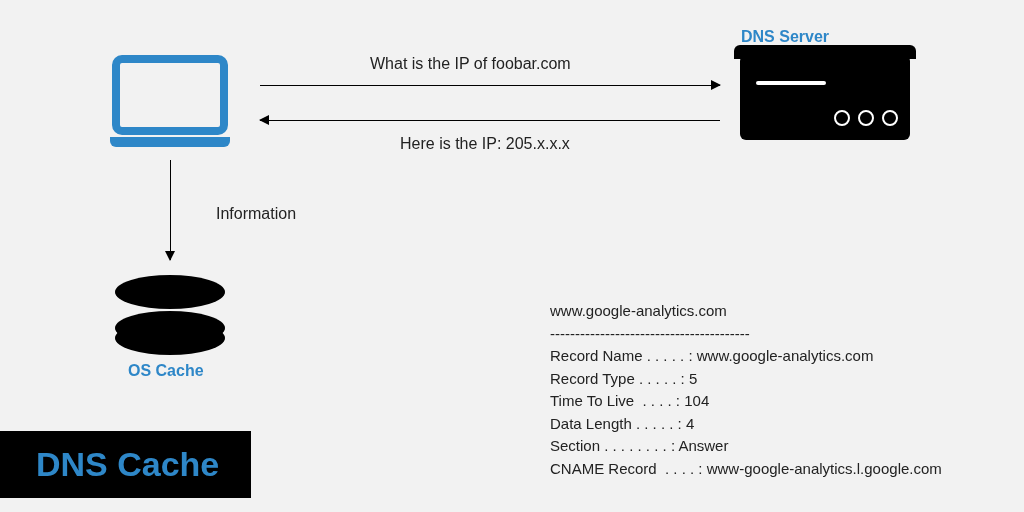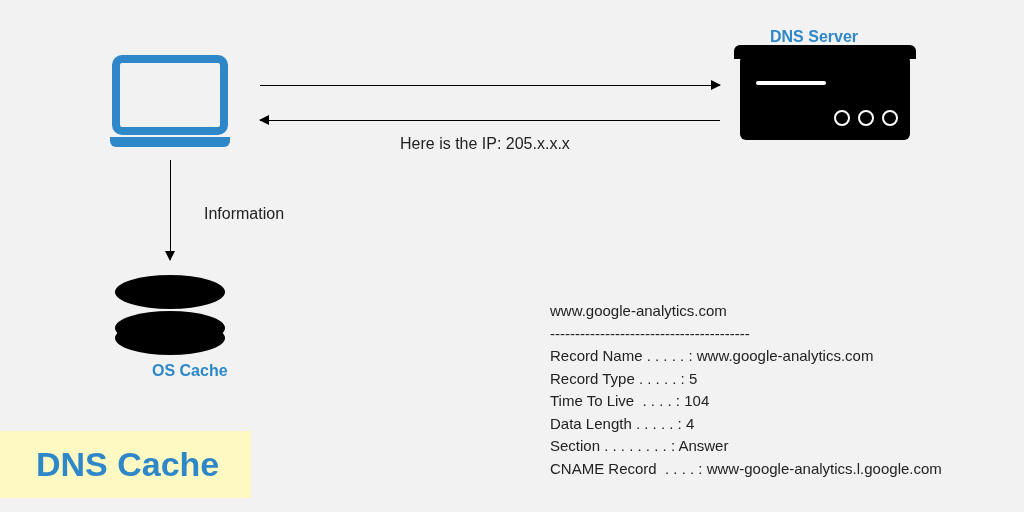--- a/index.html
+++ b/index.html
@@ -17,63 +17,64 @@
   .server{position:absolute;left:740px;top:55px;width:170px;height:85px;background:#000;border-radius:6px}
   .server::before{content:"";position:absolute;left:-6px;top:-10px;width:182px;height:14px;background:#000;border-radius:6px 6px 0 0}
   .server .dots{position:absolute;right:12px;bottom:14px;display:flex;gap:8px}
   .server .dots span{width:12px;height:12px;border:2px solid #fff;border-radius:50%}
   .server .slot{position:absolute;left:16px;top:26px;width:70px;height:4px;background:#fff;border-radius:2px}
   .cache{position:absolute;left:115px;top:275px;width:110px;height:80px}
   .cache .disk{position:absolute;left:0;width:110px;height:34px;background:#000;border-radius:55px/17px}
   .cache .disk.top{top:0}
   .cache .disk.bot{top:46px}
   .cache .disk.bot::before{content:"";position:absolute;left:0;top:-10px;width:110px;height:34px;background:#000;border-radius:55px/17px}
-  .titlebox{position:absolute;left:0;bottom:14px;background:#fef9c3;padding:14px 32px 14px 36px}
+  .titlebox{position:absolute;left:0;bottom:14px;background:#000000;padding:14px 32px 14px 36px}
   .titlebox span{color:#2e87c8;font-size:34px;font-weight:700}
   .record{position:absolute;left:550px;top:300px;font-size:15px;line-height:1.5;white-space:pre}
 </style>
 </head>
 <body>
 
 <div class="canvas">
 
   <div class="laptop">
     <div class="screen"></div>
     <div class="base"></div>
   </div>
 
-  <div class="label blue" style="left:770px;top:28px">DNS Server</div>
+  <div class="label blue" style="left:741px;top:28px">DNS Server</div>
   <div class="server">
     <div class="slot"></div>
     <div class="dots">
         <span></span>
         <span></span>
         <span></span>
       </div>
   </div>
 
+  <div class="label" style="left:370px;top:55px">What is the IP of foobar.com</div>
   <div class="arrow" style="left:260px;top:85px;width:460px">
       <div class="head-r"></div>
     </div>
 
   <div class="arrow" style="left:260px;top:120px;width:460px">
       <div class="head-l"></div>
     </div>
   <div class="label" style="left:400px;top:135px">Here is the IP: 205.x.x.x</div>
 
   <div class="varrow" style="left:170px;top:160px;height:100px">
       <div class="head-d"></div>
     </div>
-  <div class="label" style="left:204px;top:205px">Information</div>
+  <div class="label" style="left:216px;top:205px">Information</div>
 
   <div class="cache">
     <div class="disk bot"></div>
     <div class="disk top"></div>
   </div>
-  <div class="label blue" style="left:152px;top:362px">OS Cache</div>
+  <div class="label blue" style="left:128px;top:362px">OS Cache</div>
 
   <div class="record"><span>www.google-analytics.com</span>
 <span>----------------------------------------</span>
 <span>Record Name . . . . . : www.google-analytics.com</span>
 <span>Record Type . . . . . : 5</span>
 <span>Time To Live  . . . . : 104</span>
 <span>Data Length . . . . . : 4</span>
 <span>Section . . . . . . . . : Answer</span>
 <span>CNAME Record  . . . . : www-google-analytics.l.google.com</span></div>
 

